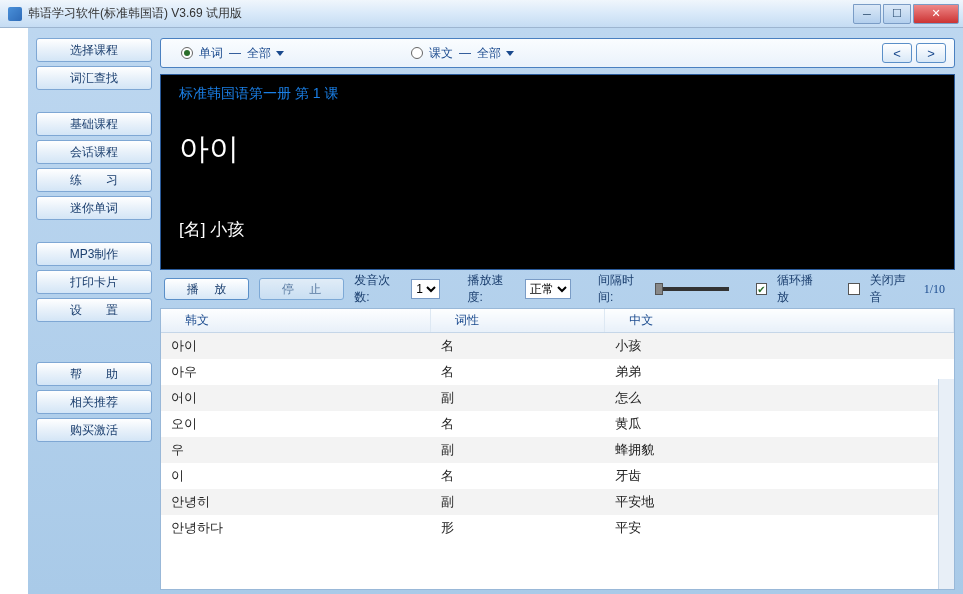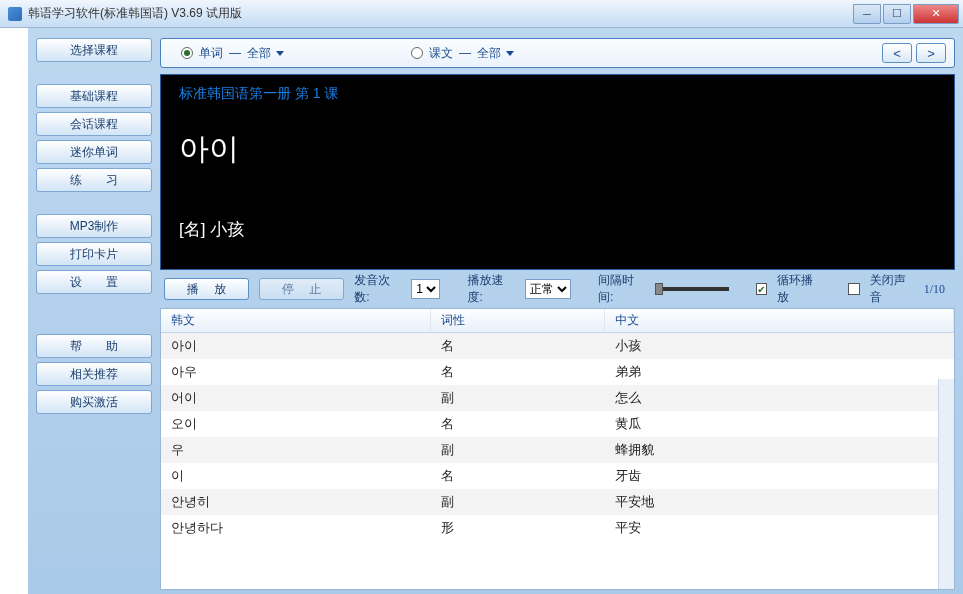--- a/index.html
+++ b/index.html
@@ -42,21 +42,21 @@
 .ctrl-btn.disabled { opacity: 0.6; cursor: default; }
 .ctrl-label { }
 .ctrl-select { height: 20px; font-size: 12px; border: 1px solid #7a9cc6; background: #fff; }
 .slider { width: 80px; height: 4px; background: #333; position: relative; }
 .slider-thumb { position: absolute; left: 0; top: -4px; width: 8px; height: 12px; background: #888; border: 1px solid #555; }
 .chk { width: 12px; height: 12px; border: 1px solid #555; background: #fff; display: inline-flex; align-items: center; justify-content: center; font-size: 10px; color: #2a6e2a; }
 .counter { margin-left: auto; color: #1a4a8e; margin-right: 6px; font-family: Liberation Serif, serif; }
 
 .table-wrap { flex: 1; background: #fff; border: 1px solid #99b8d8; overflow: hidden; position: relative; }
 .tbl { width: 100%; border-collapse: collapse; font-size: 13px; }
-.tbl th { text-align: left; font-weight: normal; color: #1a4a8e; background: linear-gradient(to bottom, #fdfeff, #e8f0f9); border-bottom: 1px solid #c5d6e8; border-right: 1px solid #dde8f3; padding: 3px 10px; height: 22px; font-size: 12px; }
+.tbl th { text-align: left; font-weight: normal; color: #1a4a8e; background: linear-gradient(to bottom, #fdfeff, #e8f0f9); border-bottom: 1px solid #c5d6e8; border-right: 1px solid #dde8f3; padding: 3px 24px; height: 22px; font-size: 12px; }
 .tbl td { padding: 3px 10px; height: 26px; color: #222; border-right: 1px solid transparent; }
 .tbl tr.alt td { background: #f3f3f3; }
 .scrollbar-stub { position: absolute; right: 0; top: 70px; bottom: 0; width: 16px; background: #e8eff7; border-left: 1px solid #c5d6e8; }
 </style>
 </head>
 <body>
 
 <div class="titlebar">
   <div class="titlebar-icon"></div>
   <div class="titlebar-text">韩语学习软件(标准韩国语) V3.69 试用版</div>
@@ -64,25 +64,26 @@
     <div class="win-btn win-min">─</div>
     <div class="win-btn win-max">☐</div>
     <div class="win-btn win-close">✕</div>
   </div>
 </div>
 
 <div class="app-body">
 
   <div class="sidebar">
     <div class="side-btn">选择课程</div>
+    <div class="side-btn">词汇查找</div>
     <div class="side-gap"></div>
     <div class="side-btn">基础课程</div>
     <div class="side-btn">会话课程</div>
+    <div class="side-btn">练　　习</div>
     <div class="side-btn">迷你单词</div>
-    <div class="side-btn">练　　习</div>
     <div class="side-gap"></div>
     <div class="side-btn">MP3制作</div>
     <div class="side-btn">打印卡片</div>
     <div class="side-btn">设　　置</div>
     <div class="side-gap"></div>
     <div class="side-gap"></div>
     <div class="side-btn">帮　　助</div>
     <div class="side-btn">相关推荐</div>
     <div class="side-btn">购买激活</div>
   </div>

